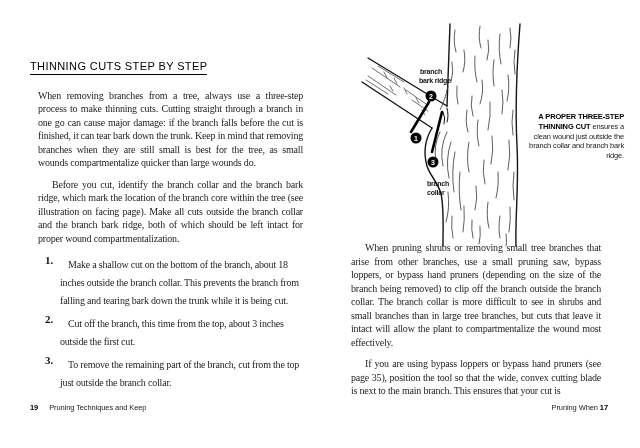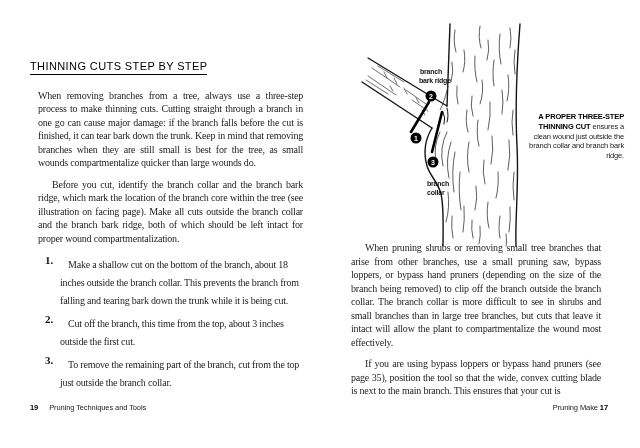--- a/index.html
+++ b/index.html
@@ -77,21 +77,21 @@
         </li>
         <li>
           <span class="num">3.</span>
           <span class="body step-text">To remove the remaining part of the branch, cut from the top just outside the branch collar.</span>
         </li>
       </ol>
     </div>
 
     <footer class="folio folio-left">
       <span class="pagenum">19</span>
-      <span class="section">Pruning Techniques and Tools</span>
+      <span class="section">Pruning Techniques and Keep</span>
     </footer>
   </section>
 
   <section>
 
     <svg class="illustration" width="170" height="232" viewBox="0 0 170 232" aria-hidden="true">
 
       <g stroke="#141414" fill="none" stroke-linecap="round">
         <path d="M 90,4 C 89,30 88,58 87,86" stroke-width="1.4"></path>
         <path d="M 72,108 C 66,118 63,132 67,146 C 70,156 78,162 81,174 C 84,186 83,206 83,226" stroke-width="1.4"></path>
@@ -152,18 +152,18 @@
     <div class="caption">
       <span class="cap-bold">A PROPER THREE-STEP THINNING CUT </span><span>ensures a clean wound just outside the branch collar and branch bark ridge.</span>
     </div>
 
     <div class="rtext">
       <p class="body indent">When pruning shrubs or removing small tree branches that arise from other branches, use a small pruning saw, bypass loppers, or bypass hand pruners (depending on the size of the branch being removed) to clip off the branch outside the branch collar. The branch collar is more difficult to see in shrubs and small branches than in large tree branches, but cuts that leave it intact will allow the plant to compartmentalize the wound most effectively.</p>
       <p class="body indent">If you are using bypass loppers or bypass hand pruners (see page 35), position the tool so that the wide, convex cutting blade is next to the main branch. This ensures that your cut is</p>
     </div>
 
     <footer class="folio folio-right">
-      <span class="section">Pruning Make</span>
+      <span class="section">Pruning When</span>
       <span class="pagenum">17</span>
     </footer>
   </section>
 
 </div>
 
 </body></html>

